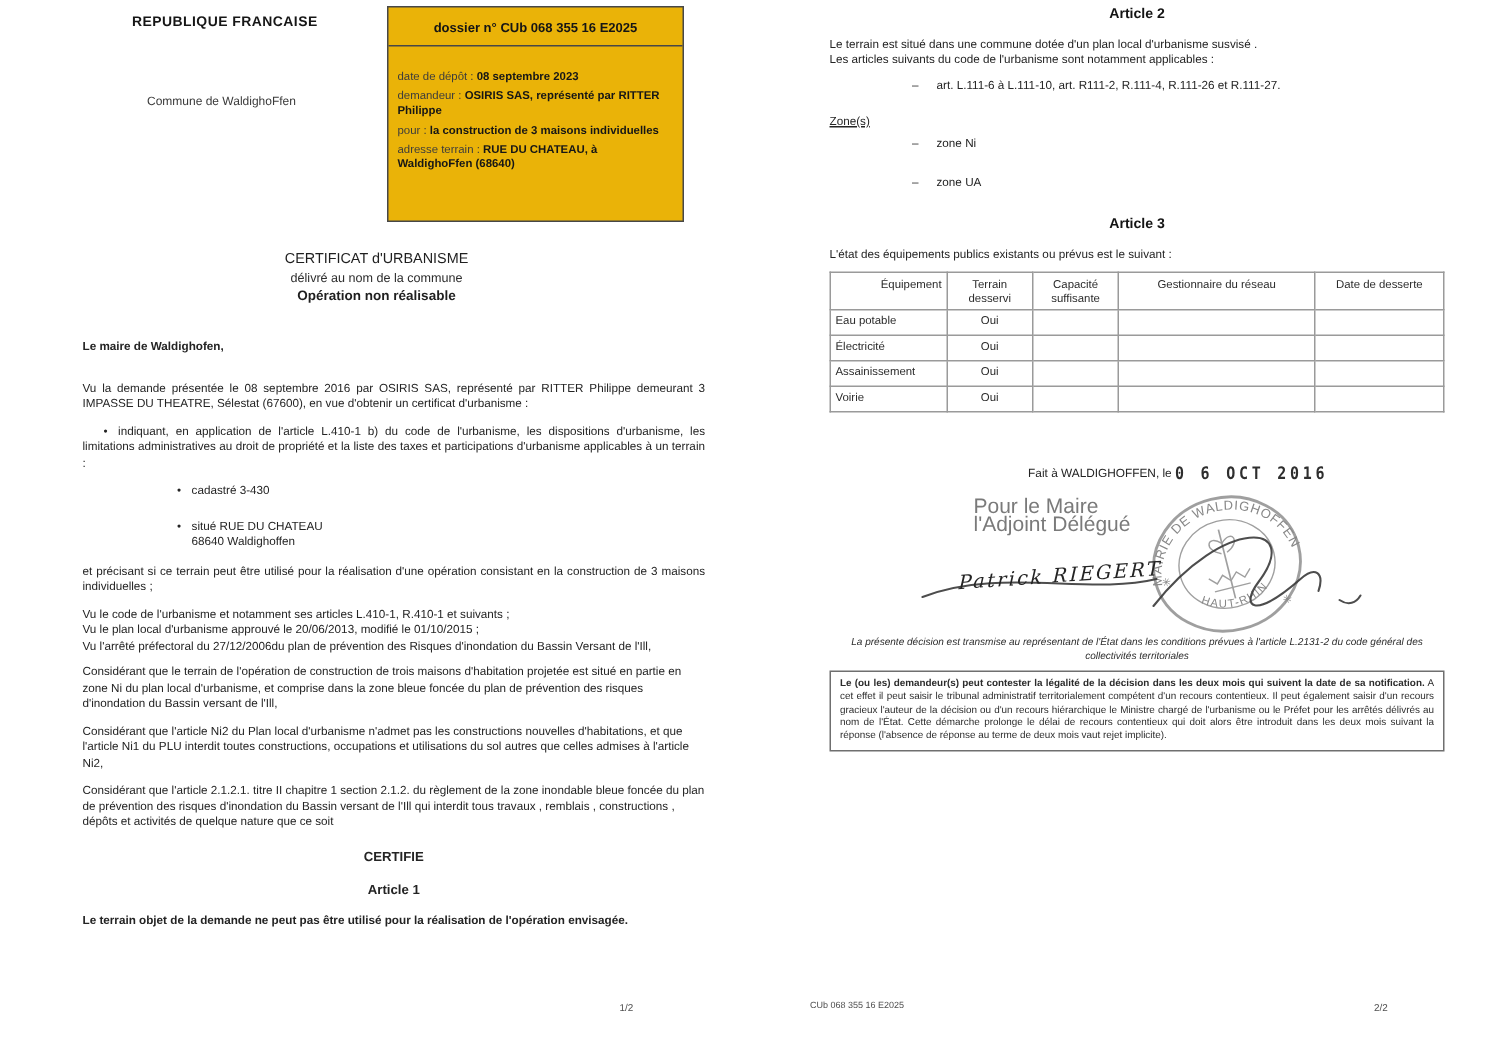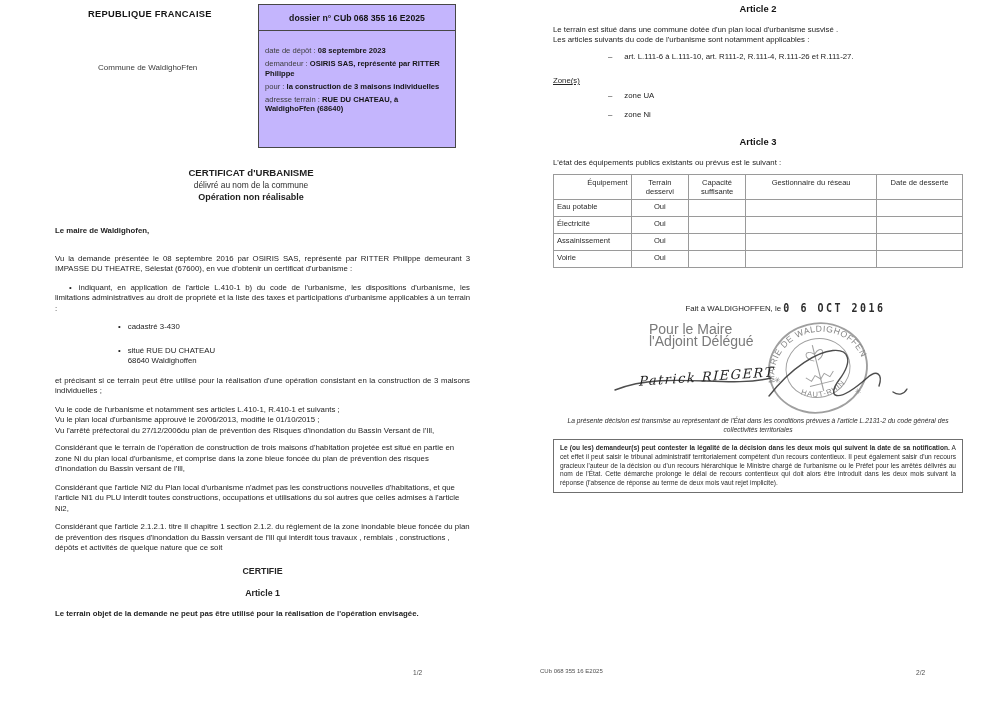--- a/index.html
+++ b/index.html
@@ -8,28 +8,28 @@
     font-family:"Liberation Sans","DejaVu Sans",sans-serif;color:#1f1f1f;
     -webkit-font-smoothing:antialiased;
   }
   .page{position:absolute;top:0;}
   #page1{left:55px;width:415px;height:690px;}
   #page2{left:553px;width:410px;height:690px;}
 
   
   .republique{position:absolute;left:33px;top:9px;font-size:9.3px;font-weight:bold;letter-spacing:.3px;color:#161616;}
   .commune{position:absolute;left:43px;top:63px;font-size:8px;color:#3a3a3a;}
-  .dossier-box{position:absolute;left:203px;top:4px;width:198px;min-height:144px;border:1.3px solid #474747;background:#c4b5fd;box-sizing:border-box;}
+  .dossier-box{position:absolute;left:203px;top:4px;width:198px;min-height:144px;border:1.3px solid #474747;background:#eab308;box-sizing:border-box;}
   .dossier-title{text-align:center;font-weight:bold;font-size:8.7px;padding:8px 2px 7px;border-bottom:1.2px solid #474747;color:#151515;}
   .dossier-fields{padding:15px 5px 8px 6px;font-size:7.6px;line-height:9.6px;}
   .field{margin-bottom:3.5px;color:#3c3c3c;}
   .field .value{font-weight:bold;color:#161616;}
 
   .title-block{position:absolute;left:0;top:167px;width:392px;text-align:center;line-height:12px;}
-  .title-block .t1{font-weight:bold;font-size:9.6px;}
+  .title-block .t1{font-weight:normal;font-size:9.6px;}
   .title-block .t2{font-size:8.4px;color:#2c2c2c;}
   .title-block .t3{font-weight:bold;font-size:9px;}
 
   
   .body1{position:absolute;left:0;top:226px;width:415px;font-size:7.8px;line-height:10.5px;color:#242424;}
   .body1 p{margin:0 0 8px;}
   .pj{text-align:justify;}
   .salutation{font-weight:bold;margin:0 0 17px !important;}
   .bullet{padding-right:7px;}
   .indiq{text-indent:14px;margin-bottom:8px !important;}
@@ -145,22 +145,22 @@
 
 <div class="page" id="page2">
 
   <div class="h-article">Article 2</div>
 
   <p><span>Le terrain est situé dans une commune dotée d'un plan local d'urbanisme susvisé .</span><br><span>Les articles suivants du code de l'urbanisme sont notamment applicables :</span></p>
 
   <div class="dash-item"><span class="dash">–</span><span>art. L.111-6 à L.111-10, art. R111-2, R.111-4, R.111-26 et R.111-27.</span></div>
 
   <div class="zones-label">Zone(s)</div>
+  <div class="zone-item last"><span class="dash">–</span><span>zone Ni</span></div>
   <div class="zone-item"><span class="dash">–</span><span>zone UA</span></div>
-  <div class="zone-item last"><span class="dash">–</span><span>zone Ni</span></div>
 
 
 
   <div class="h-article h-article3">Article 3</div>
 
   <p class="equip-line">L'état des équipements publics existants ou prévus est le suivant :</p>
 
   <table>
     <colgroup>
         <col style="width:19%">

